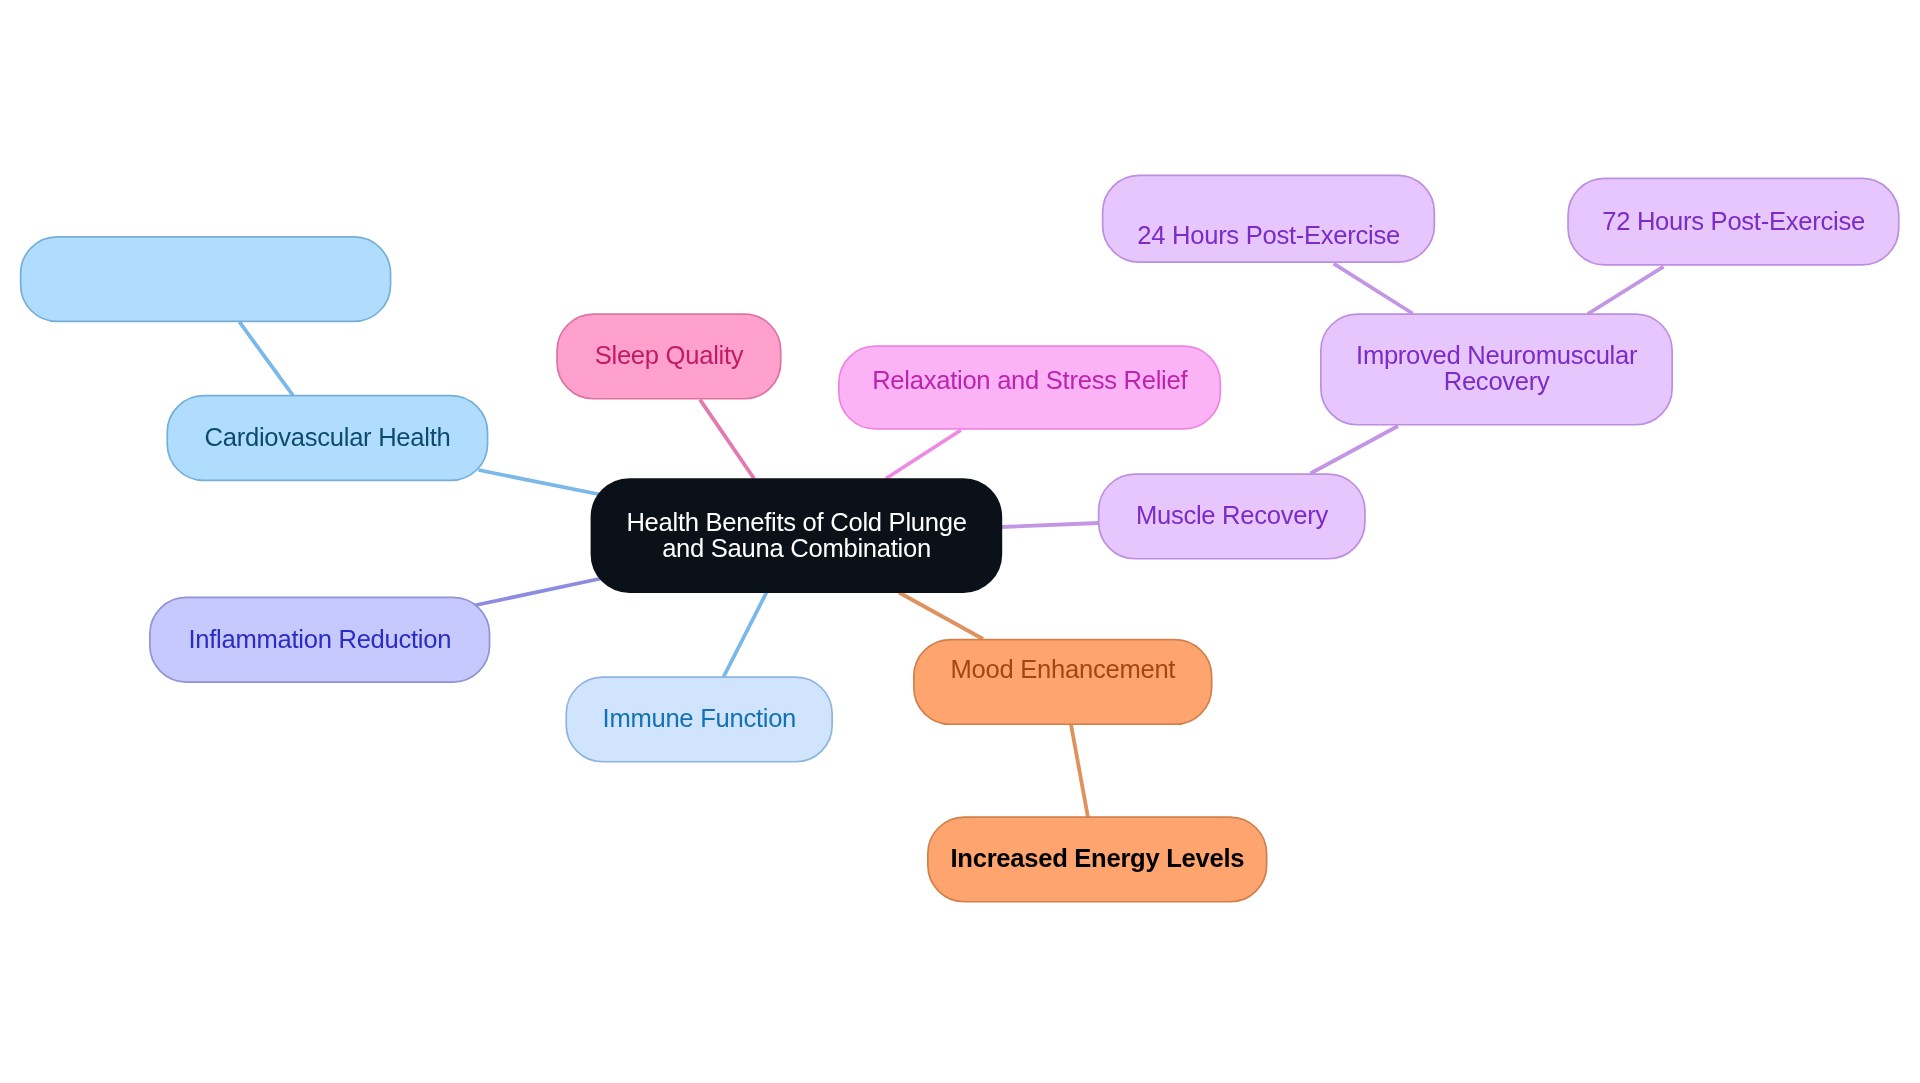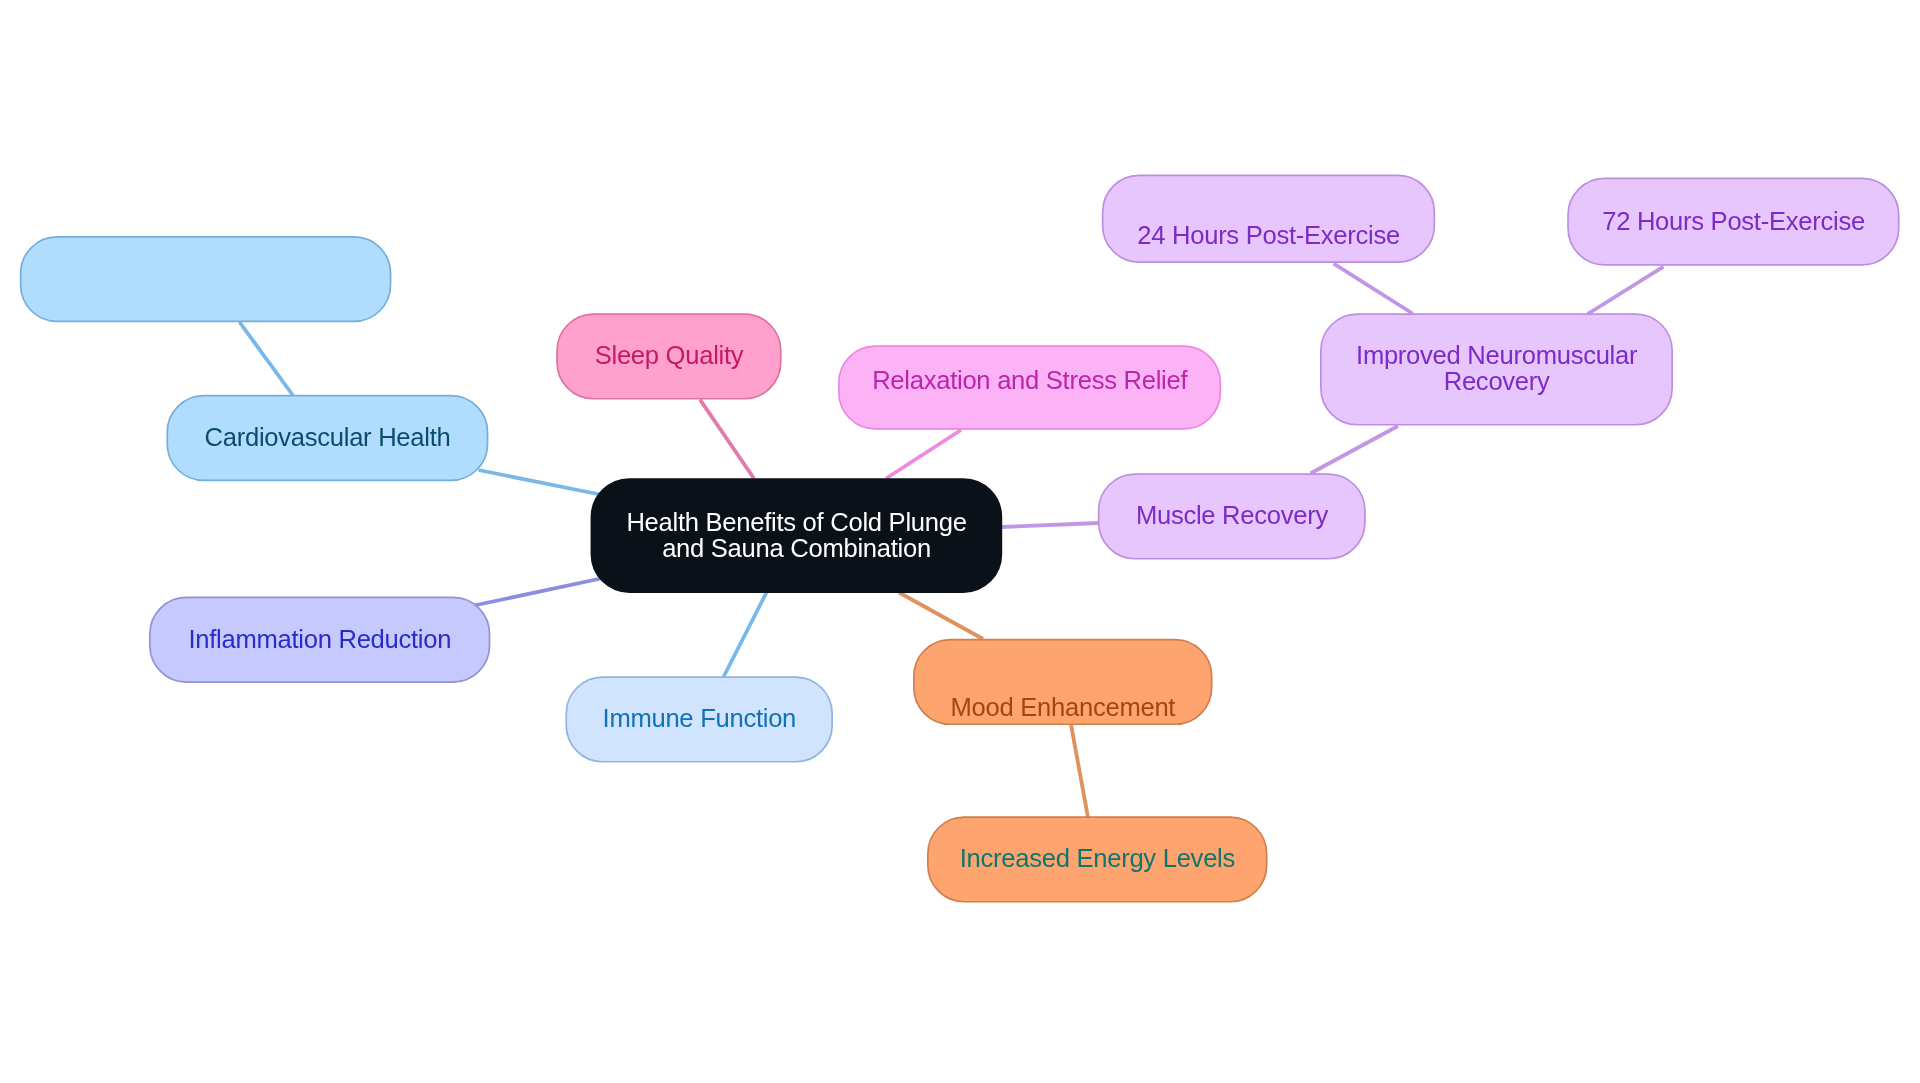--- a/index.html
+++ b/index.html
@@ -76,20 +76,20 @@
     </div>
     <div class="node-label" style="left: 1097.8px; top: 473.2px; width: 268px; height: 86.4px; color: rgb(123, 43, 198);">
       <span class="lbl" style="font-size: 25.6px; line-height: 26px;">Muscle Recovery</span>
     </div>
     <div class="node-label" style="left: 565.4px; top: 676.2px; width: 267.6px; height: 86.4px; color: rgb(18, 114, 181);">
       <span class="lbl" style="font-size: 25.6px; line-height: 26px;">Immune Function</span>
     </div>
     <div class="node-label" style="left: 149px; top: 596.5px; width: 341.4px; height: 86.4px; color: rgb(43, 43, 197);">
       <span class="lbl" style="font-size: 25.6px; line-height: 26px;">Inflammation Reduction</span>
     </div>
-    <div class="node-label" style="left: 913px; top: 638.7px; width: 299.5px; height: 62px; color: rgb(163, 71, 18); margin-top: 38px;">
+    <div class="node-label" style="left: 913px; top: 638.7px; width: 299.5px; height: 62px; color: rgb(163, 71, 18);">
       <span class="lbl" style="font-size: 25.6px; line-height: 26px;">Mood Enhancement</span>
     </div>
-    <div class="node-label" style="left: 927px; top: 816.2px; width: 340.5px; height: 86.4px; color: #0f766e;">
+    <div class="node-label" style="left: 927px; top: 816.2px; width: 340.5px; height: 86.4px; color: #000000; font-weight: bold;">
       <span class="lbl" style="font-size: 25.6px; line-height: 26px;">Increased Energy Levels</span>
     </div>
   </div>
 </div>
 
 </body></html>

